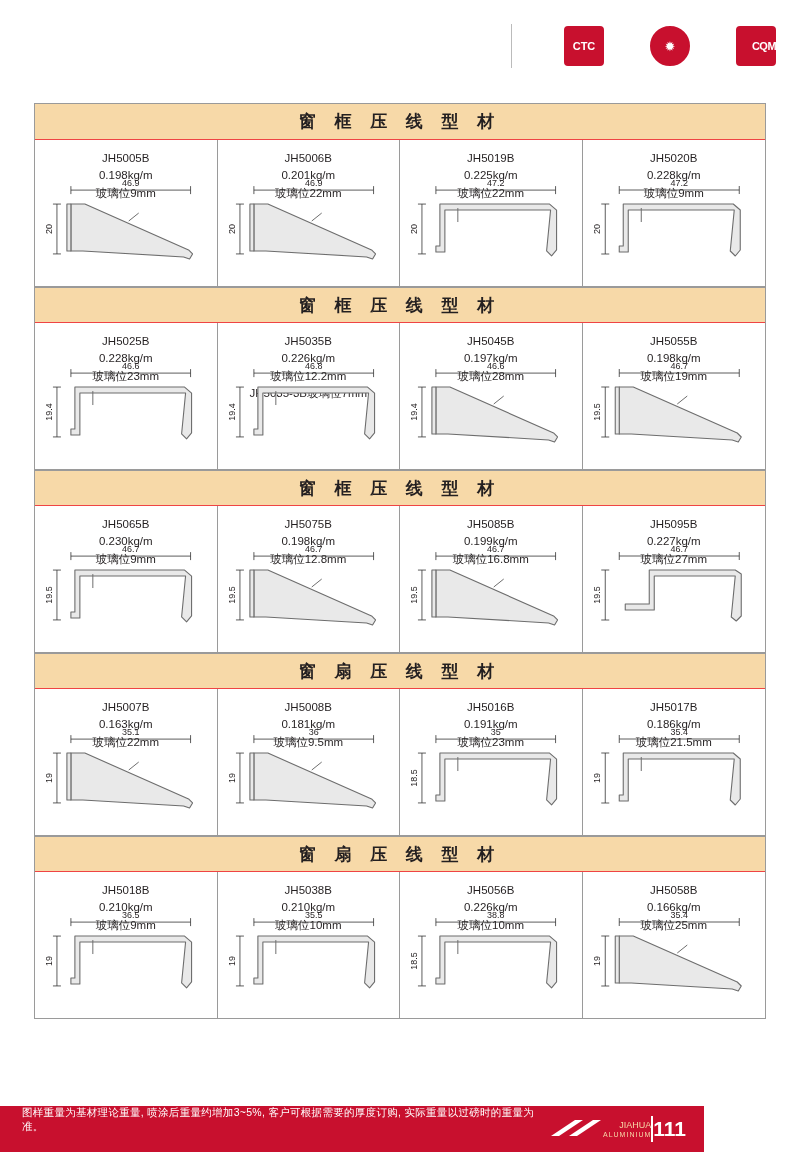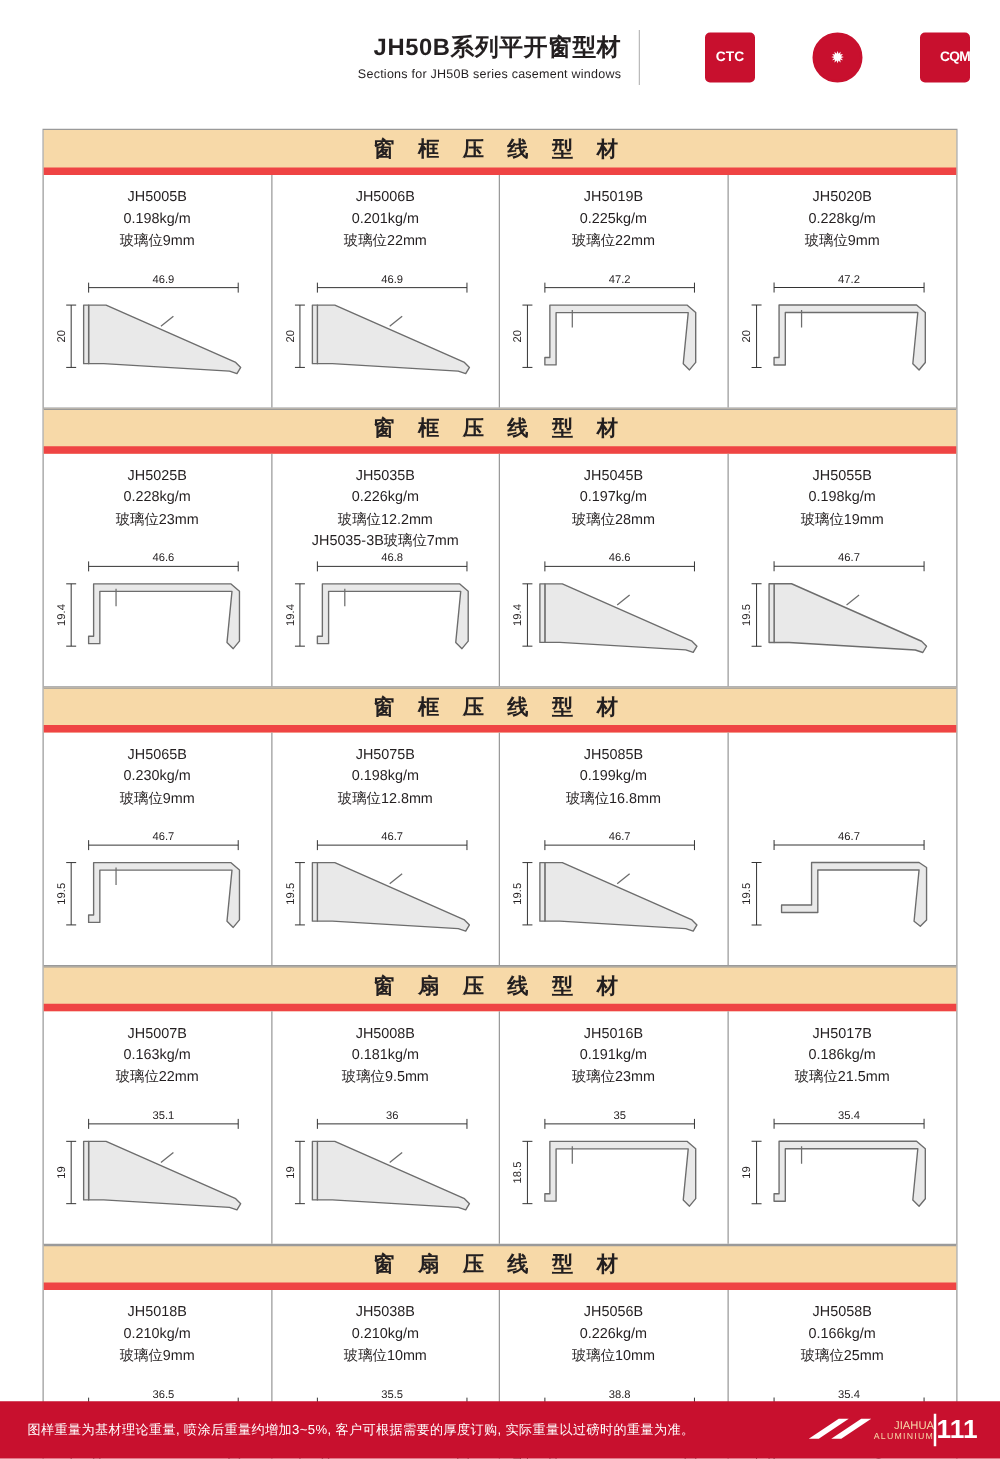--- a/index.html
+++ b/index.html
@@ -47,62 +47,62 @@
 
   
   .sheet {
     position:absolute;
     left:34px; top:103px;
     width:732px;
     border:1px solid #9a9a9a;
   }
   .band {
     background:#f7d9a8;
-    border-bottom:6px solid #ef4444;
+    border-bottom:1px solid #ef4444;
     border-top:1px solid #9a9a9a;
     height:36px;
     display:flex; align-items:center; justify-content:center;
     font-size:17px; font-weight:bold; letter-spacing:7px;
     color:#231f20;
   }
   .band:first-child { border-top:none; }
   .row {
     display:flex;
     border-bottom:1px solid #9a9a9a;
   }
   .row:last-child { border-bottom:none; }
   .cell {
     width:25%;
     border-right:1px solid #9a9a9a;
     padding:10px 6px 4px 6px;
-    height:186px;
+    height:146px;
     position:relative;
   }
   .cell:last-child { border-right:none; }
   .cell-label {
     text-align:center;
     font-size:11.5px;
     line-height:1.5;
     color:#231f20;
     white-space:pre-line;
   }
   .fig {
     position:absolute;
     left:0; right:0; bottom:2px;
     height: 110px;
   }
   .fig svg { display:block; width:100%; height:100%; }
 
   
   .footer {
     position:absolute;
-    left:0; bottom:0;
-    width:800px; height:46px;
+    left:0; bottom:15px;
+    width:704px; height:46px;
     background:#c8102e;
-    display:flex; align-items:center;
+    display:flex; 
   }
   .footer-note {
     color:#ffffff;
     font-size:10.5px;
     padding-left:22px;
     letter-spacing:0.3px;
     flex:1;
   }
   .footer-right {
     display:flex; align-items:center; padding-right:18px;
@@ -112,24 +112,20 @@
   .page-sep { width:2px; height:26px; background:#ffffff; }
   .page-num { color:#ffffff; font-size:21px; font-weight:bold; }
   .swoosh {
     width:54px; height:26px; position:relative; overflow:hidden;
   }
 </style>
 </head>
 <body>
 
 <div class="header">
-  <div class="header-titles">
-    <div class="header-cn">JH50B系列平开窗型材</div>
-    <div class="header-en">Sections for JH50B series casement windows</div>
-  </div>
   <div class="header-divider"></div>
   <div class="logos">
     <div class="logo-box logo-cqc">CTC</div>
     <div class="logo-box logo-star">✹</div>
     <div class="logo-box logo-cqm">CQM</div>
   </div>
 </div>
 
 <div class="sheet" id="sheet">
     <div class="band">窗 框 压 线 型 材</div>
@@ -350,20 +346,23 @@
     <line x1="18" y1="30" x2="26" y2="30" stroke="#333" stroke-width="0.8"></line>
     <line x1="18" y1="80" x2="26" y2="80" stroke="#333" stroke-width="0.8"></line>
     <text x="17" y="55" font-size="9" text-anchor="middle" fill="#231f20" font-family="Liberation Sans, sans-serif" transform="rotate(-90 17 55)">19.5</text>
             <path d="M36 30 L50 30 L154 76 L158 80 L155 85 L149 83 L48 77 L36 77 Z" fill="#e9e9e9" stroke="#6d6d6d" stroke-width="1.1" stroke-linejoin="round"></path>
             <path d="M36 30 L36 77 L32 77 L32 30 Z" fill="#e9e9e9" stroke="#6d6d6d" stroke-width="1.1" stroke-linejoin="round"></path>
             <line x1="94" y1="47" x2="104" y2="39" stroke="#6d6d6d" stroke-width="1"></line>
           </svg>
         </div>
       </div>
       <div class="cell">
+        <div class="cell-label">JH5095B
+0.227kg/m
+玻璃位27mm</div>
         <div class="fig">
           <svg viewBox="0 0 182 110" preserveAspectRatio="xMidYMid meet">
     <line x1="36" y1="16" x2="156" y2="16" stroke="#333" stroke-width="0.8"></line>
     <line x1="36" y1="12" x2="36" y2="20" stroke="#333" stroke-width="0.8"></line>
     <line x1="156" y1="12" x2="156" y2="20" stroke="#333" stroke-width="0.8"></line>
     <text x="96" y="12" font-size="9" text-anchor="middle" fill="#231f20" font-family="Liberation Sans, sans-serif">46.7</text>
     <line x1="22" y1="30" x2="22" y2="80" stroke="#333" stroke-width="0.8"></line>
     <line x1="18" y1="30" x2="26" y2="30" stroke="#333" stroke-width="0.8"></line>
     <line x1="18" y1="80" x2="26" y2="80" stroke="#333" stroke-width="0.8"></line>
     <text x="17" y="55" font-size="9" text-anchor="middle" fill="#231f20" font-family="Liberation Sans, sans-serif" transform="rotate(-90 17 55)">19.5</text>

